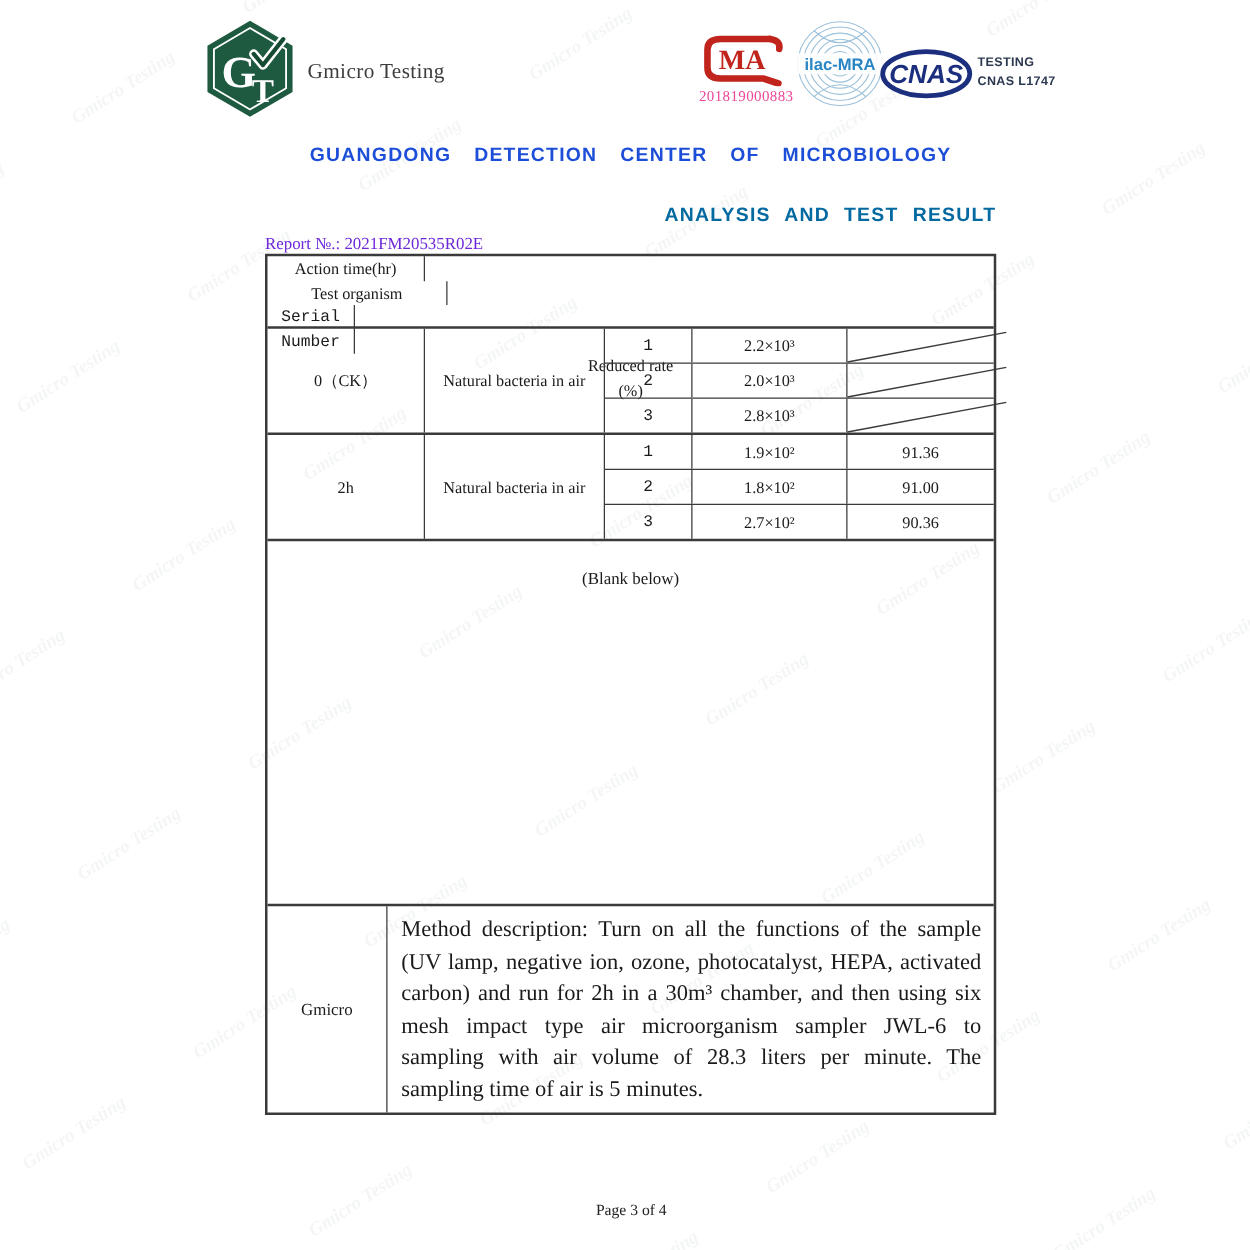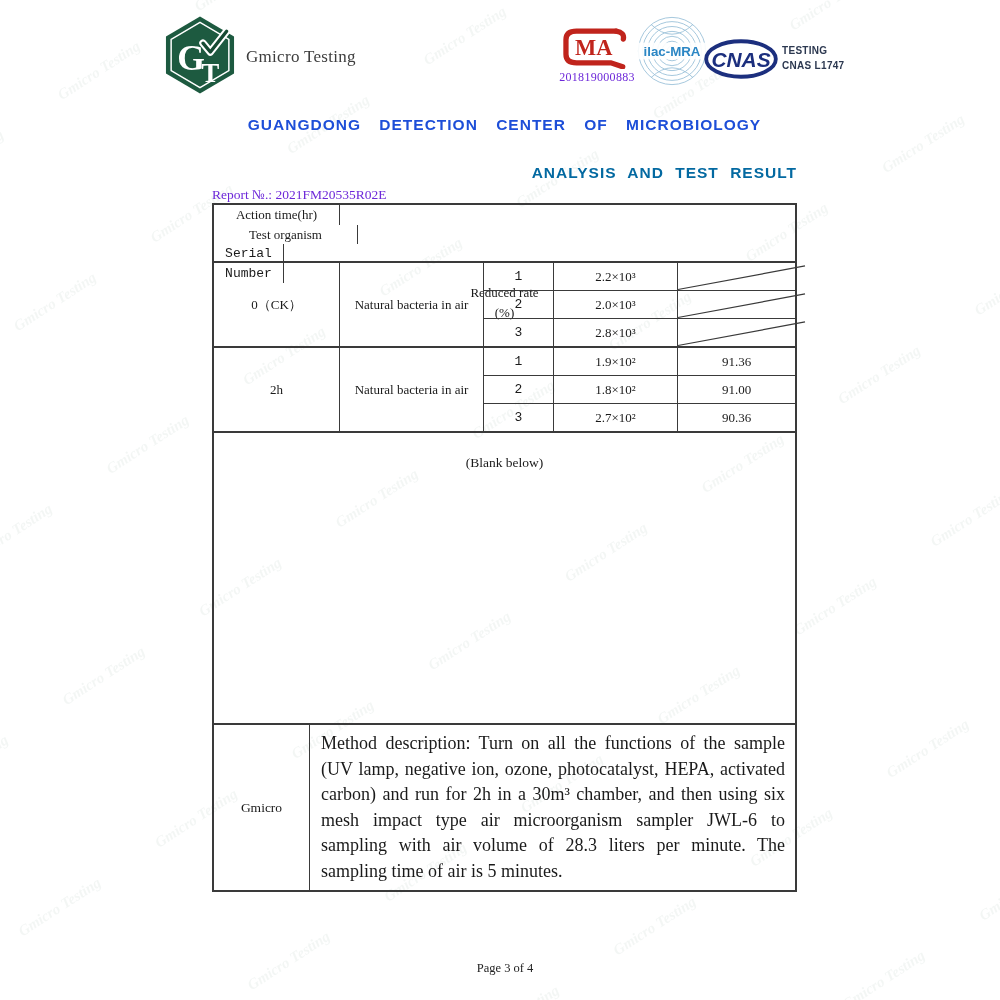--- a/index.html
+++ b/index.html
@@ -20,21 +20,21 @@
   }
   
   .brand-logo { position:absolute; left:163px; top:15px; }
   .brand-name {
     position:absolute; left:246px; top:47px;
     font:17px "Liberation Serif", serif; color:#3d3d3d; letter-spacing:0.3px;
   }
   .cma-logo { position:absolute; left:562px; top:25px; }
   .cma-number {
     position:absolute; left:556px; top:70px; width:82px; text-align:center;
-    font:12px "Liberation Serif", serif; color:#6d28d9; letter-spacing:0.3px;
+    font:12px "Liberation Serif", serif; color:#ec4899; letter-spacing:0.3px;
   }
   .ilac-logo { position:absolute; left:637px; top:16px; }
   .cnas-logo { position:absolute; left:703px; top:38px; }
   .cnas-side {
     position:absolute; left:782px; top:44px; color:#2c3850;
     font:bold 10px "Liberation Sans", sans-serif; line-height:1.45; letter-spacing:0.3px;
   }
   
   .doc { position:absolute; left:212px; top:0; width:585px; }
   .title {

